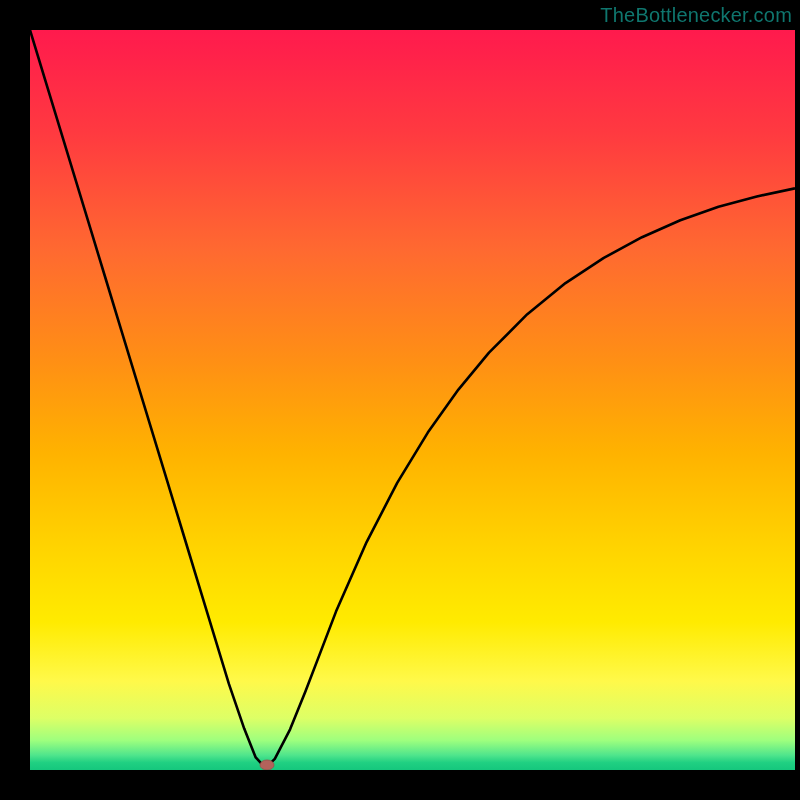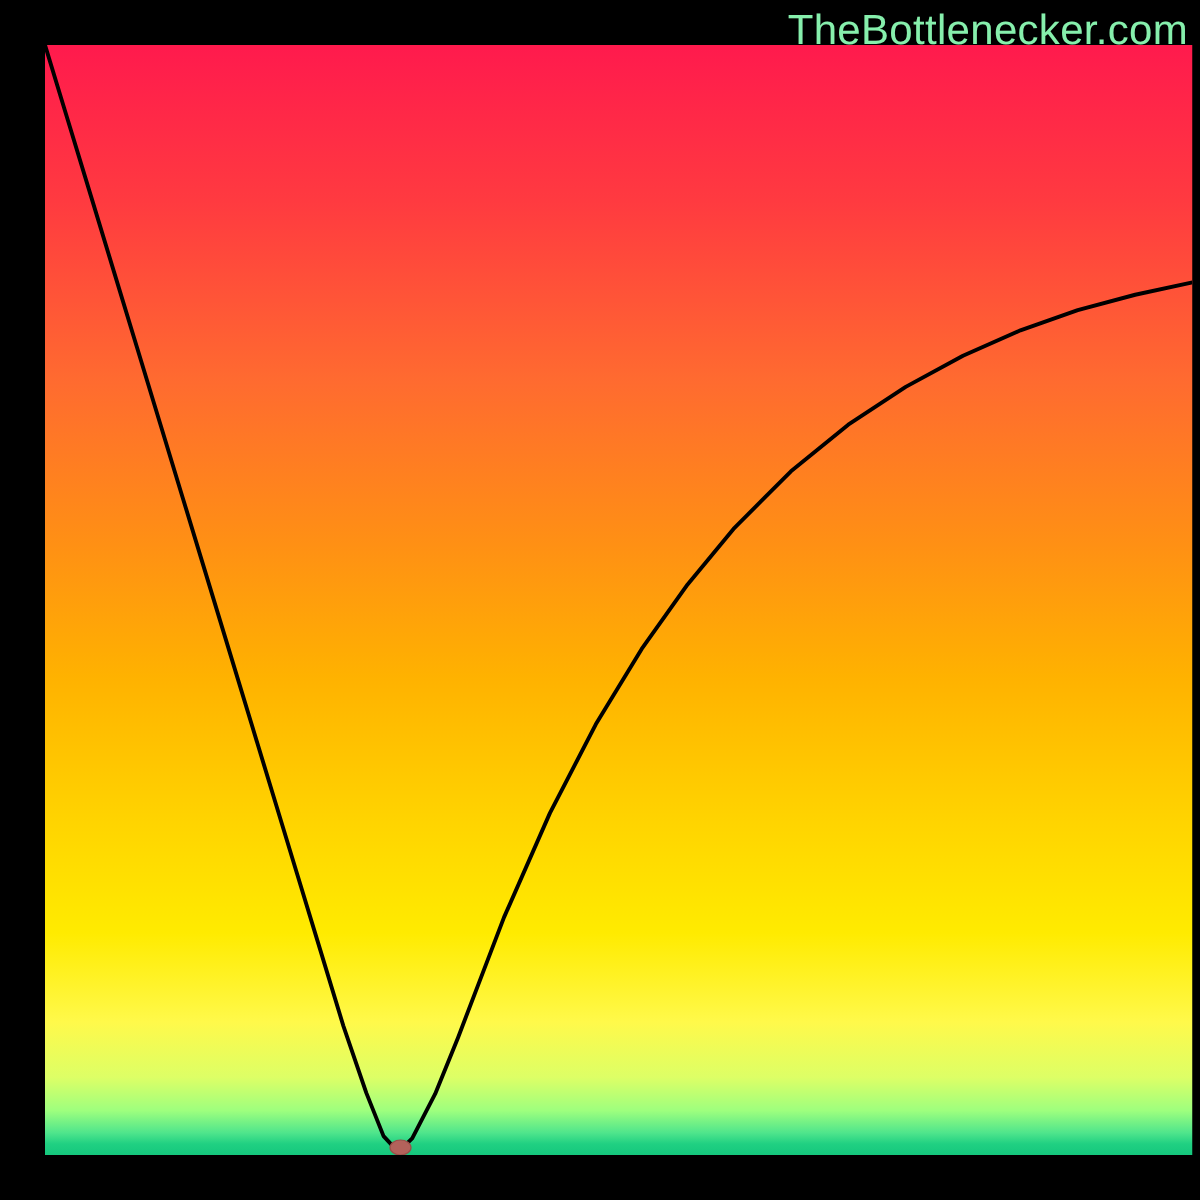--- a/index.html
+++ b/index.html
@@ -48,22 +48,22 @@
   .curve-svg {
     position: absolute;
     inset: 0;
     width: 100%;
     height: 100%;
   }
   .watermark {
     position: absolute;
     top: 4px;
     right: 8px;
-    color: #86efac;
-    font-size: 28px;
+    color: #0f766e;
+    font-size: 20px;
     letter-spacing: 0.2px;
     user-select: none;
   }
 </style>
 </head>
 <body>
 
 <div class="frame">
   <div class="plot-area">
     <div class="gradient"></div>

